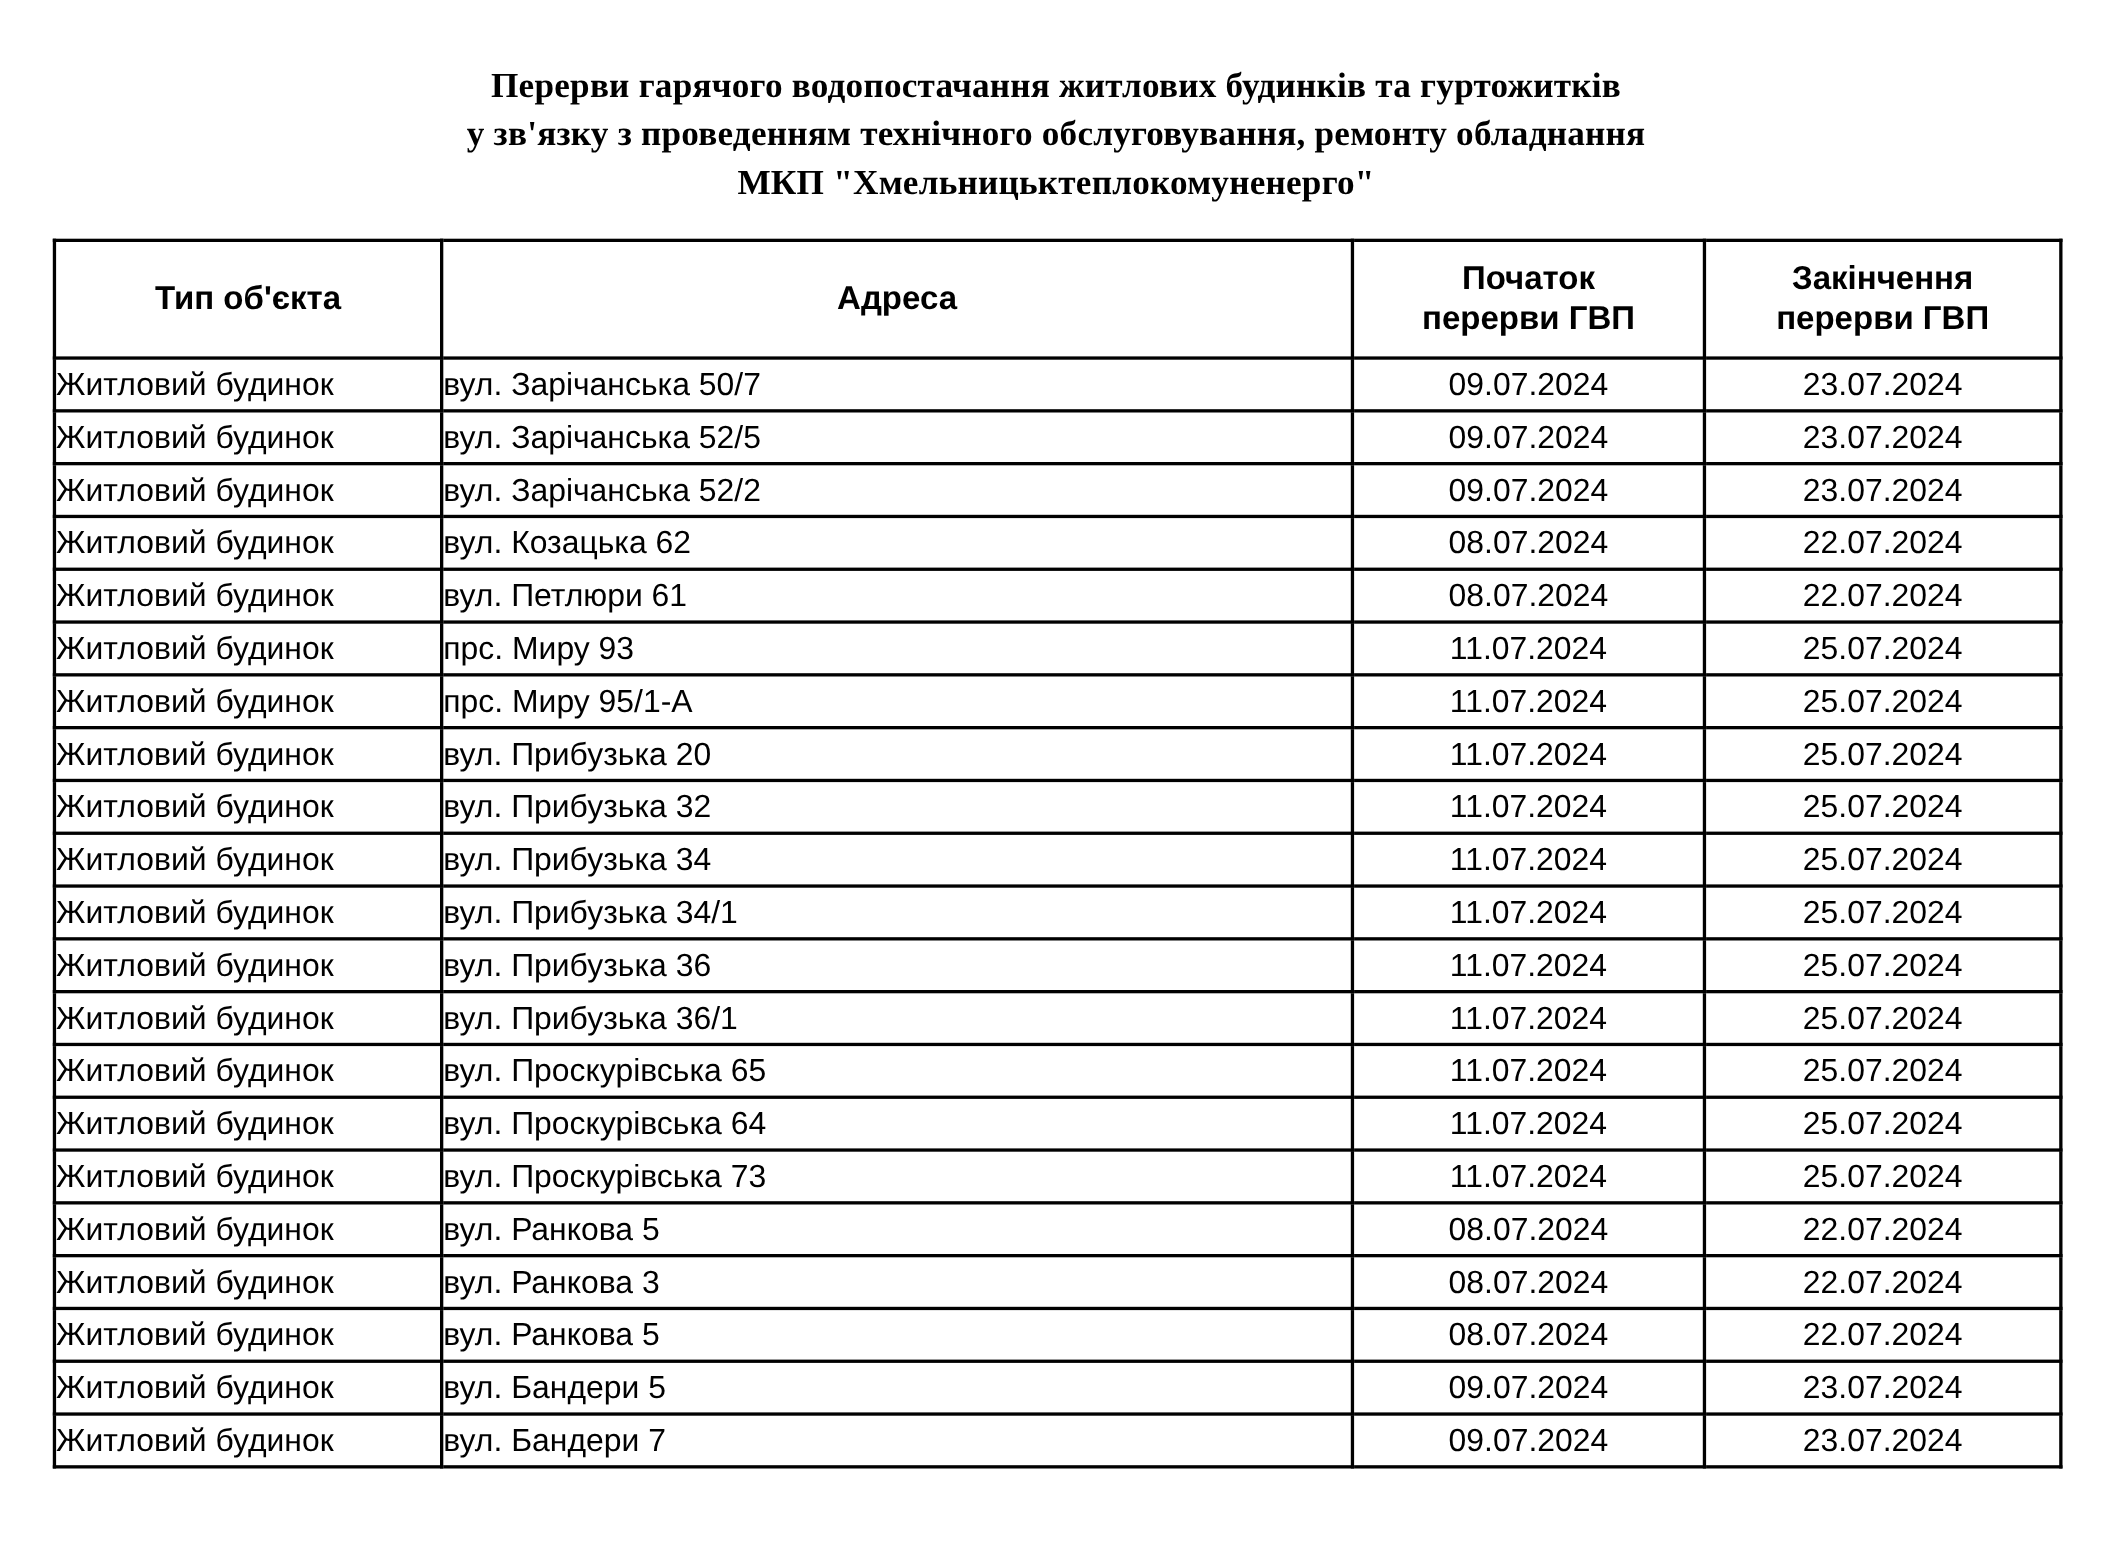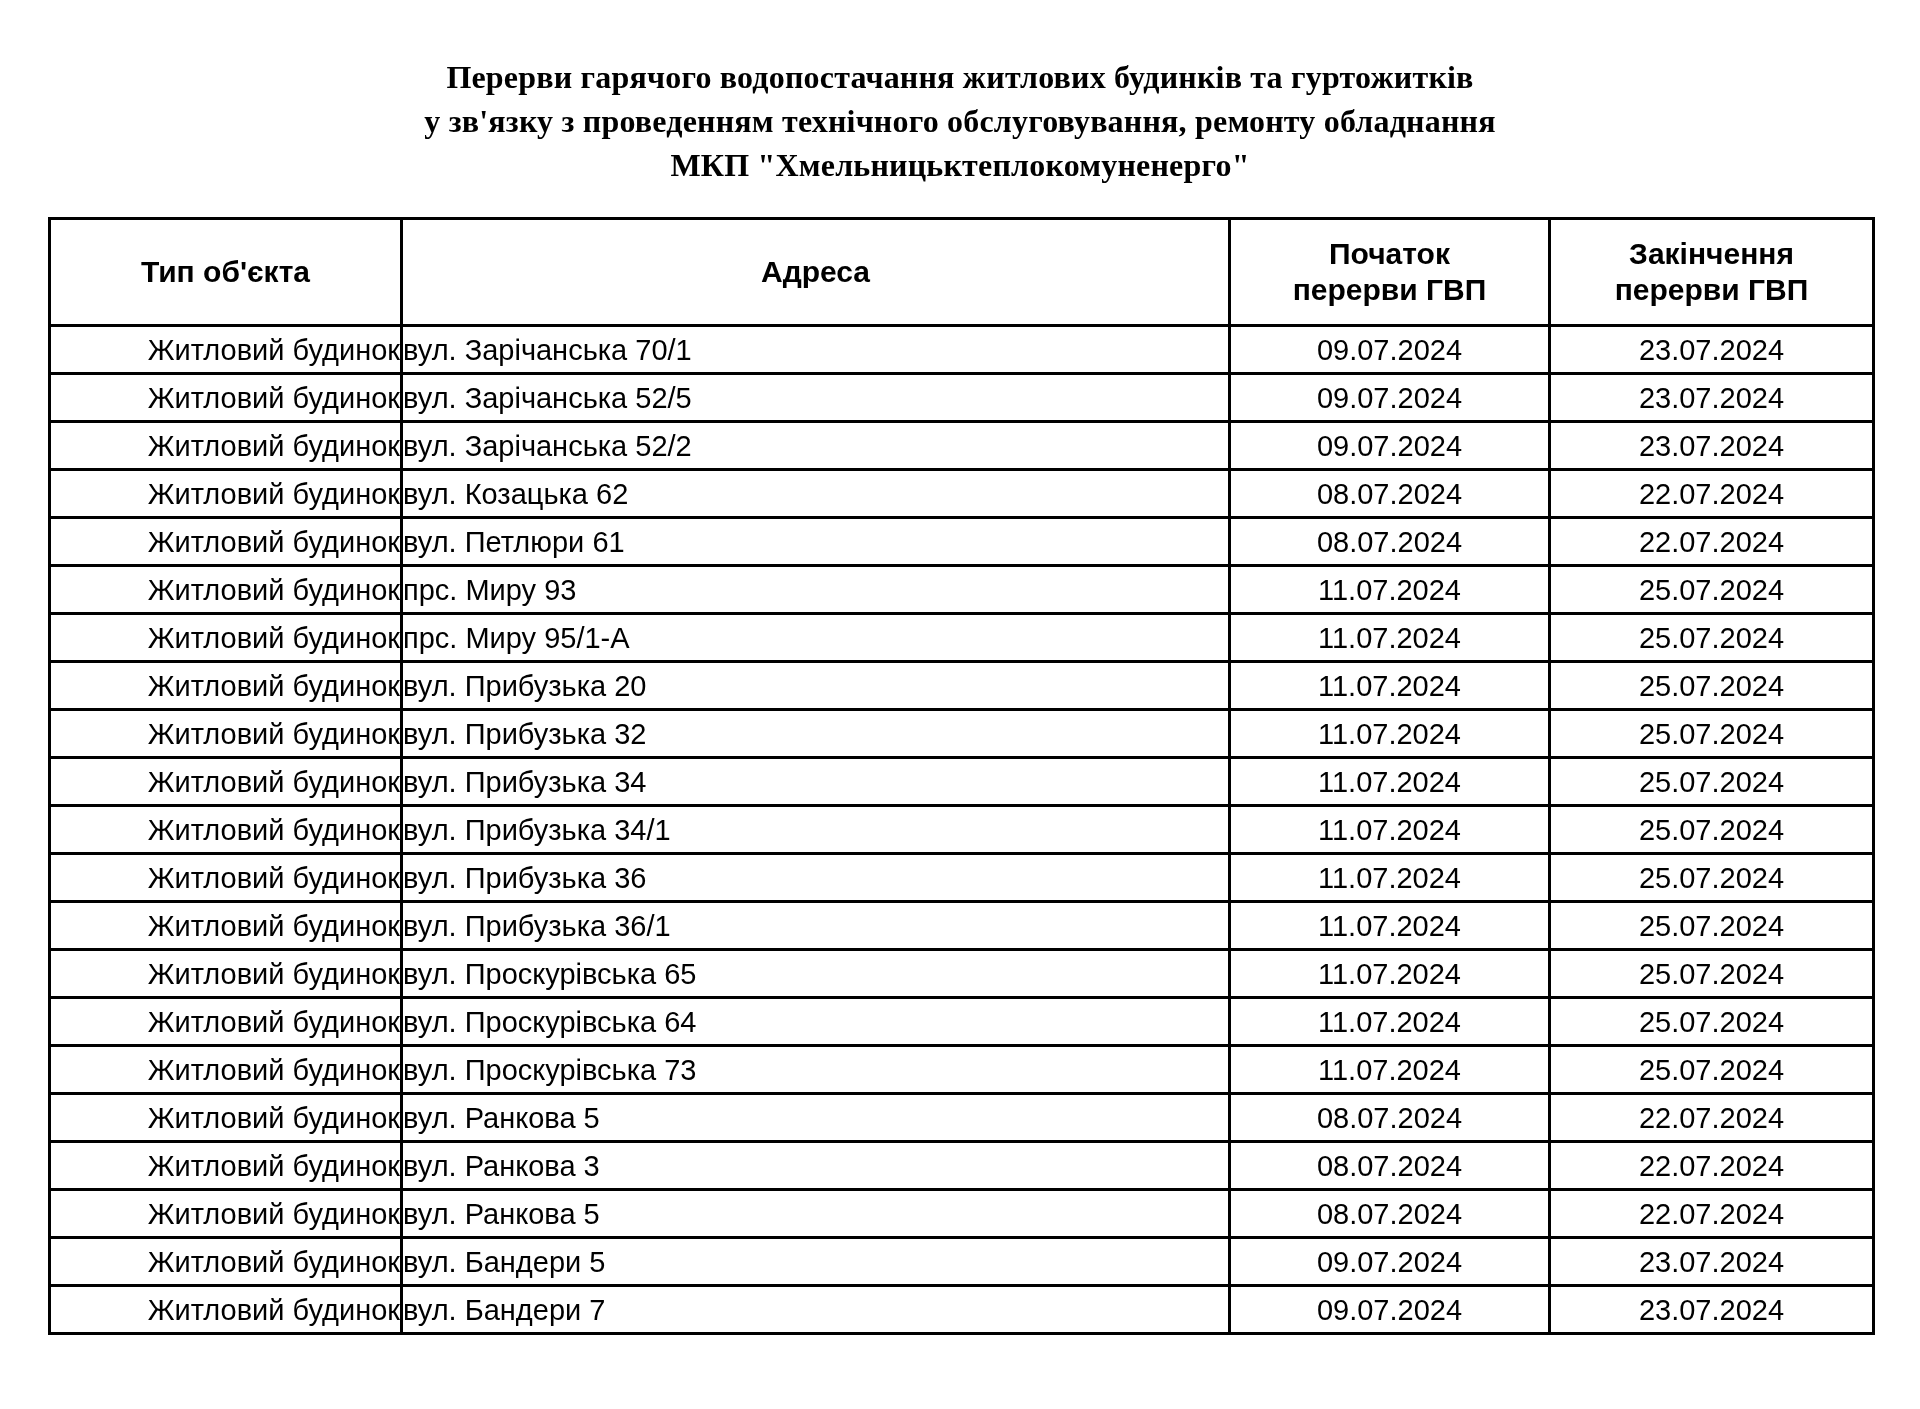--- a/index.html
+++ b/index.html
@@ -60,21 +60,21 @@
     line-height: 1.22;
     padding: 4px 6px;
   }
   table.schedule tbody td {
     height: 45px;
     vertical-align: middle;
     line-height: 1.05;
     font-weight: normal;
   }
   td.c-type {
-    text-align: right;
+    text-align: left;
     padding-left: 6px;
   }
   td.c-addr {
     text-align: left;
     padding-left: 10px;
   }
   td.c-start, td.c-end {
     text-align: center;
     padding-right: 12px;
   }
@@ -114,21 +114,21 @@
           </th>
           <th>
             <span class="hdr-l1">Закінчення</span>
             <span class="hdr-l2">перерви ГВП</span>
           </th>
         </tr>
       </thead>
       <tbody id="schedule-body">
           <tr>
             <td class="c-type">Житловий будинок</td>
-            <td class="c-addr">вул. Зарічанська 70/1</td>
+            <td class="c-addr">вул. Зарічанська 50/7</td>
             <td class="c-start">09.07.2024</td>
             <td class="c-end">23.07.2024</td>
           </tr>
           <tr>
             <td class="c-type">Житловий будинок</td>
             <td class="c-addr">вул. Зарічанська 52/5</td>
             <td class="c-start">09.07.2024</td>
             <td class="c-end">23.07.2024</td>
           </tr>
           <tr>

